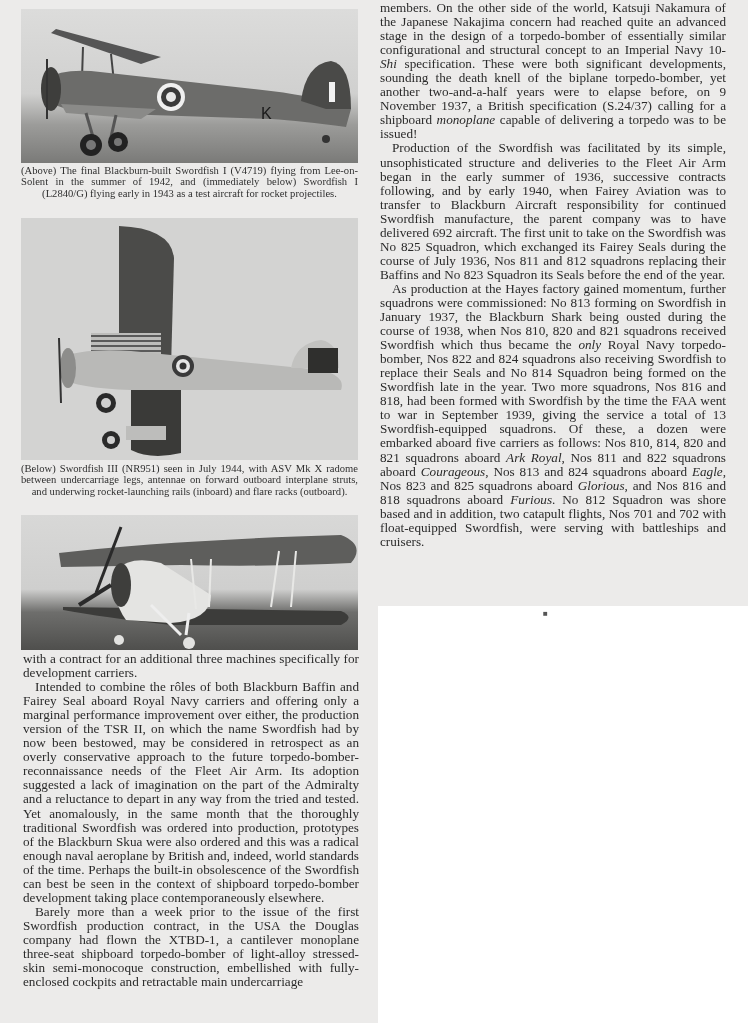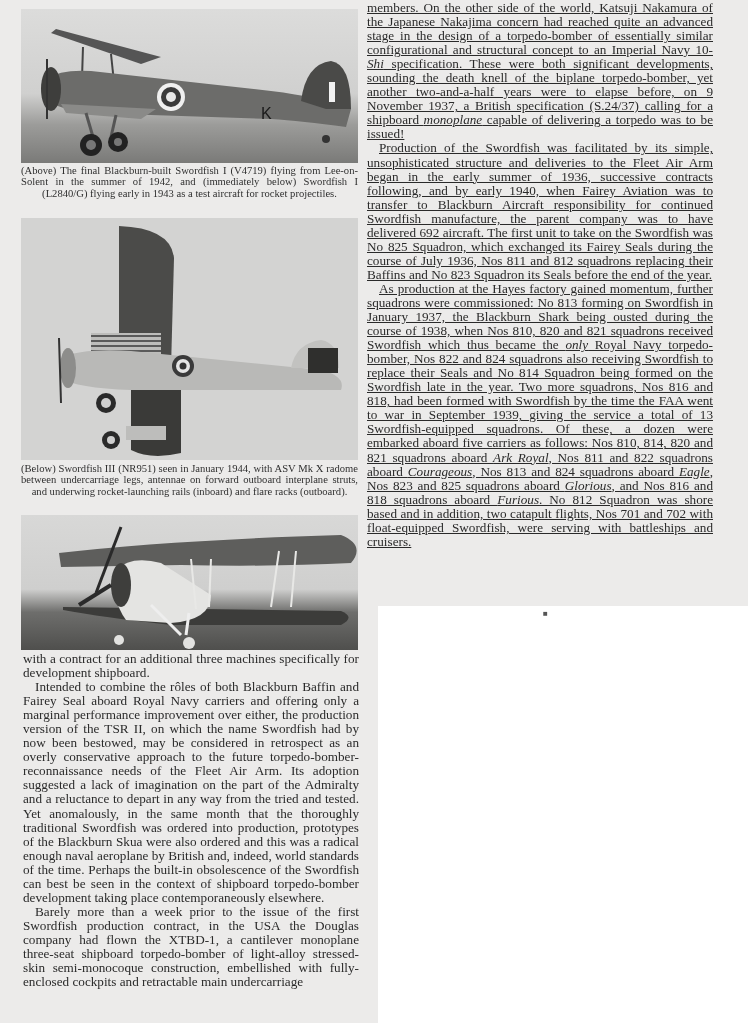--- a/index.html
+++ b/index.html
@@ -33,21 +33,21 @@
   }
   #caption1 { top: 165px; }
   #caption2 { top: 463px; }
   .col {
     position: absolute; font-size: 13.2px; line-height: 14.05px;
     text-align: justify; color: #2a2a2a;
   }
   .col p { margin: 0; text-indent: 12px; hyphens: manual; }
   .col p.cont { text-indent: 0; }
   #col-left { left: 23px; top: 652px; width: 336px; }
-  #col-right { left: 367px; top: 1px; width: 346px; text-decoration: underline; }
+  #col-right { left: 380px; top: 1px; width: 346px; }
   .ornament {
     position: absolute; left: 543px; top: 609px; font-size: 8px; color: #555;
   }
 </style>
 </head>
 <body>
 
 <div class="scan-left"></div>
 <div class="scan-right"></div>
 
@@ -98,21 +98,21 @@
     <path d="M270,150 Q275,125 300,122 Q318,125 318,150 Z" fill="#c2c2c0"></path>
     <rect x="287" y="130" width="30" height="25" fill="#2f2f2d"></rect>
     <circle cx="85" cy="185" r="10" fill="#2a2a2a"></circle>
       <circle cx="85" cy="185" r="5" fill="#cfcfcf"></circle>
     <circle cx="90" cy="222" r="9" fill="#2a2a2a"></circle>
       <circle cx="90" cy="222" r="4" fill="#cfcfcf"></circle>
     <rect x="105" y="208" width="40" height="14" fill="#bdbdbb"></rect>
   </svg>
 </div>
 
-<div class="caption" id="caption2">(Below) Swordfish III (NR951) seen in January 1944, with ASV Mk X radome between undercarriage legs, antennae on forward outboard interplane struts, and underwing rocket-launching rails (inboard) and flare racks (outboard).</div>
+<div class="caption" id="caption2">(Below) Swordfish III (NR951) seen in July 1944, with ASV Mk X radome between undercarriage legs, antennae on forward outboard interplane struts, and underwing rocket-launching rails (inboard) and flare racks (outboard).</div>
 
 <div class="photo" id="photo3" title="Swordfish I L2840/G on the ground, front three-quarter view">
   <svg viewBox="0 0 337 135" preserveAspectRatio="none">
     <path d="M38,38 Q150,25 320,20 Q345,30 330,48 Q250,52 160,50 L40,52 Z" fill="#5e5e5c"></path>
     <path d="M42,92 L320,96 Q335,102 320,110 L150,110 Q80,102 42,95 Z" fill="#3c3c3a"></path>
     <path d="M95,55 Q110,40 140,48 L190,80 Q190,105 150,108 L105,105 Q90,85 95,55 Z" fill="#e4e4e2"></path>
     <ellipse cx="100" cy="70" rx="10" ry="22" fill="#3e3e3c"></ellipse>
     <line x1="100" y1="12" x2="75" y2="78" stroke="#2a2a2a" stroke-width="3"></line>
     <line x1="90" y1="70" x2="58" y2="90" stroke="#2a2a2a" stroke-width="4"></line>
     <g stroke="#e8e8e6" stroke-width="2">
@@ -122,21 +122,21 @@
         <line x1="190" y1="44" x2="188" y2="92"></line>
     </g>
     <line x1="130" y1="90" x2="160" y2="120" stroke="#eee" stroke-width="3"></line>
     <line x1="168" y1="98" x2="165" y2="120" stroke="#eee" stroke-width="3"></line>
     <circle cx="168" cy="128" r="6" fill="#e2e2e0"></circle>
     <circle cx="98" cy="125" r="5" fill="#e2e2e0"></circle>
   </svg>
 </div>
 
 <div class="col" id="col-left">
-  <p class="cont">with a contract for an additional three machines specifically for development shipboard.</p>
+  <p class="cont">with a contract for an additional three machines specifically for development carriers.</p>
   <p>Intended to combine the rôles of both Blackburn Baffin and Fairey Seal aboard Royal Navy carriers and offering only a marginal performance improvement over either, the pro­duction version of the TSR II, on which the name Swordfish had by now been bestowed, may be considered in retrospect as an overly conservative approach to the future torpedo-bomber-reconnaissance needs of the Fleet Air Arm. Its adoption suggested a lack of imagination on the part of the Admiralty and a reluctance to depart in any way from the tried and tested. Yet anomalously, in the same month that the thoroughly traditional Swordfish was ordered into pro­duction, prototypes of the Blackburn Skua were also ordered and this was a radical enough naval aeroplane by British and, indeed, world standards of the time. Perhaps the built-in obsolescence of the Swordfish can best be seen in the context of shipboard torpedo-bomber development taking place con­temporaneously elsewhere.</p>
   <p>Barely more than a week prior to the issue of the first Swordfish production contract, in the USA the Douglas company had flown the XTBD-1, a cantilever monoplane three-seat shipboard torpedo-bomber of light-alloy stressed-skin semi-monocoque construction, embellished with fully-enclosed cockpits and retractable main undercarriage</p>
 </div>
 
 <div class="col" id="col-right">
   <p class="cont"><span>members. On the other side of the world, Katsuji Nakamura of the Japanese Nakajima concern had reached quite an advanced stage in the design of a torpedo-bomber of essentially similar configurational and structural concept to an Imperial Navy 10-</span><i>Shi</i><span> specification. These were both significant developments, sounding the death knell of the biplane torpedo-bomber, yet another two-and-a-half years were to elapse before, on 9 November 1937, a British specification (S.24/37) calling for a shipboard </span><i>monoplane</i><span> capable of delivering a torpedo was to be issued!</span></p>
   <p>Production of the Swordfish was facilitated by its simple, unsophisticated structure and deliveries to the Fleet Air Arm began in the early summer of 1936, successive contracts following, and by early 1940, when Fairey Aviation was to transfer to Blackburn Aircraft responsibility for continued Swordfish manufacture, the parent company was to have delivered 692 aircraft. The first unit to take on the Swordfish was No 825 Squadron, which exchanged its Fairey Seals during the course of July 1936, Nos 811 and 812 squadrons replacing their Baffins and No 823 Squadron its Seals before the end of the year.</p>
   <p><span>As production at the Hayes factory gained momentum, further squadrons were commissioned: No 813 forming on Swordfish in January 1937, the Blackburn Shark being ousted during the course of 1938, when Nos 810, 820 and 821 squadrons received Swordfish which thus became the </span><i>only</i><span> Royal Navy torpedo-bomber, Nos 822 and 824 squadrons also receiving Swordfish to replace their Seals and No 814 Squadron being formed on the Swordfish late in the year. Two more squadrons, Nos 816 and 818, had been formed with Swordfish by the time the FAA went to war in September 1939, giving the service a total of 13 Swordfish-equipped squadrons. Of these, a dozen were embarked aboard five carriers as follows: Nos 810, 814, 820 and 821 squadrons aboard </span><i>Ark Royal</i><span>, Nos 811 and 822 squadrons aboard </span><i>Courageous</i><span>, Nos 813 and 824 squadrons aboard </span><i>Eagle</i><span>, Nos 823 and 825 squadrons aboard </span><i>Glorious</i><span>, and Nos 816 and 818 squadrons aboard </span><i>Furious</i><span>. No 812 Squadron was shore based and in addition, two catapult flights, Nos 701 and 702 with float-equipped Swordfish, were serving with battleships and cruisers.</span></p>
 </div>
 

